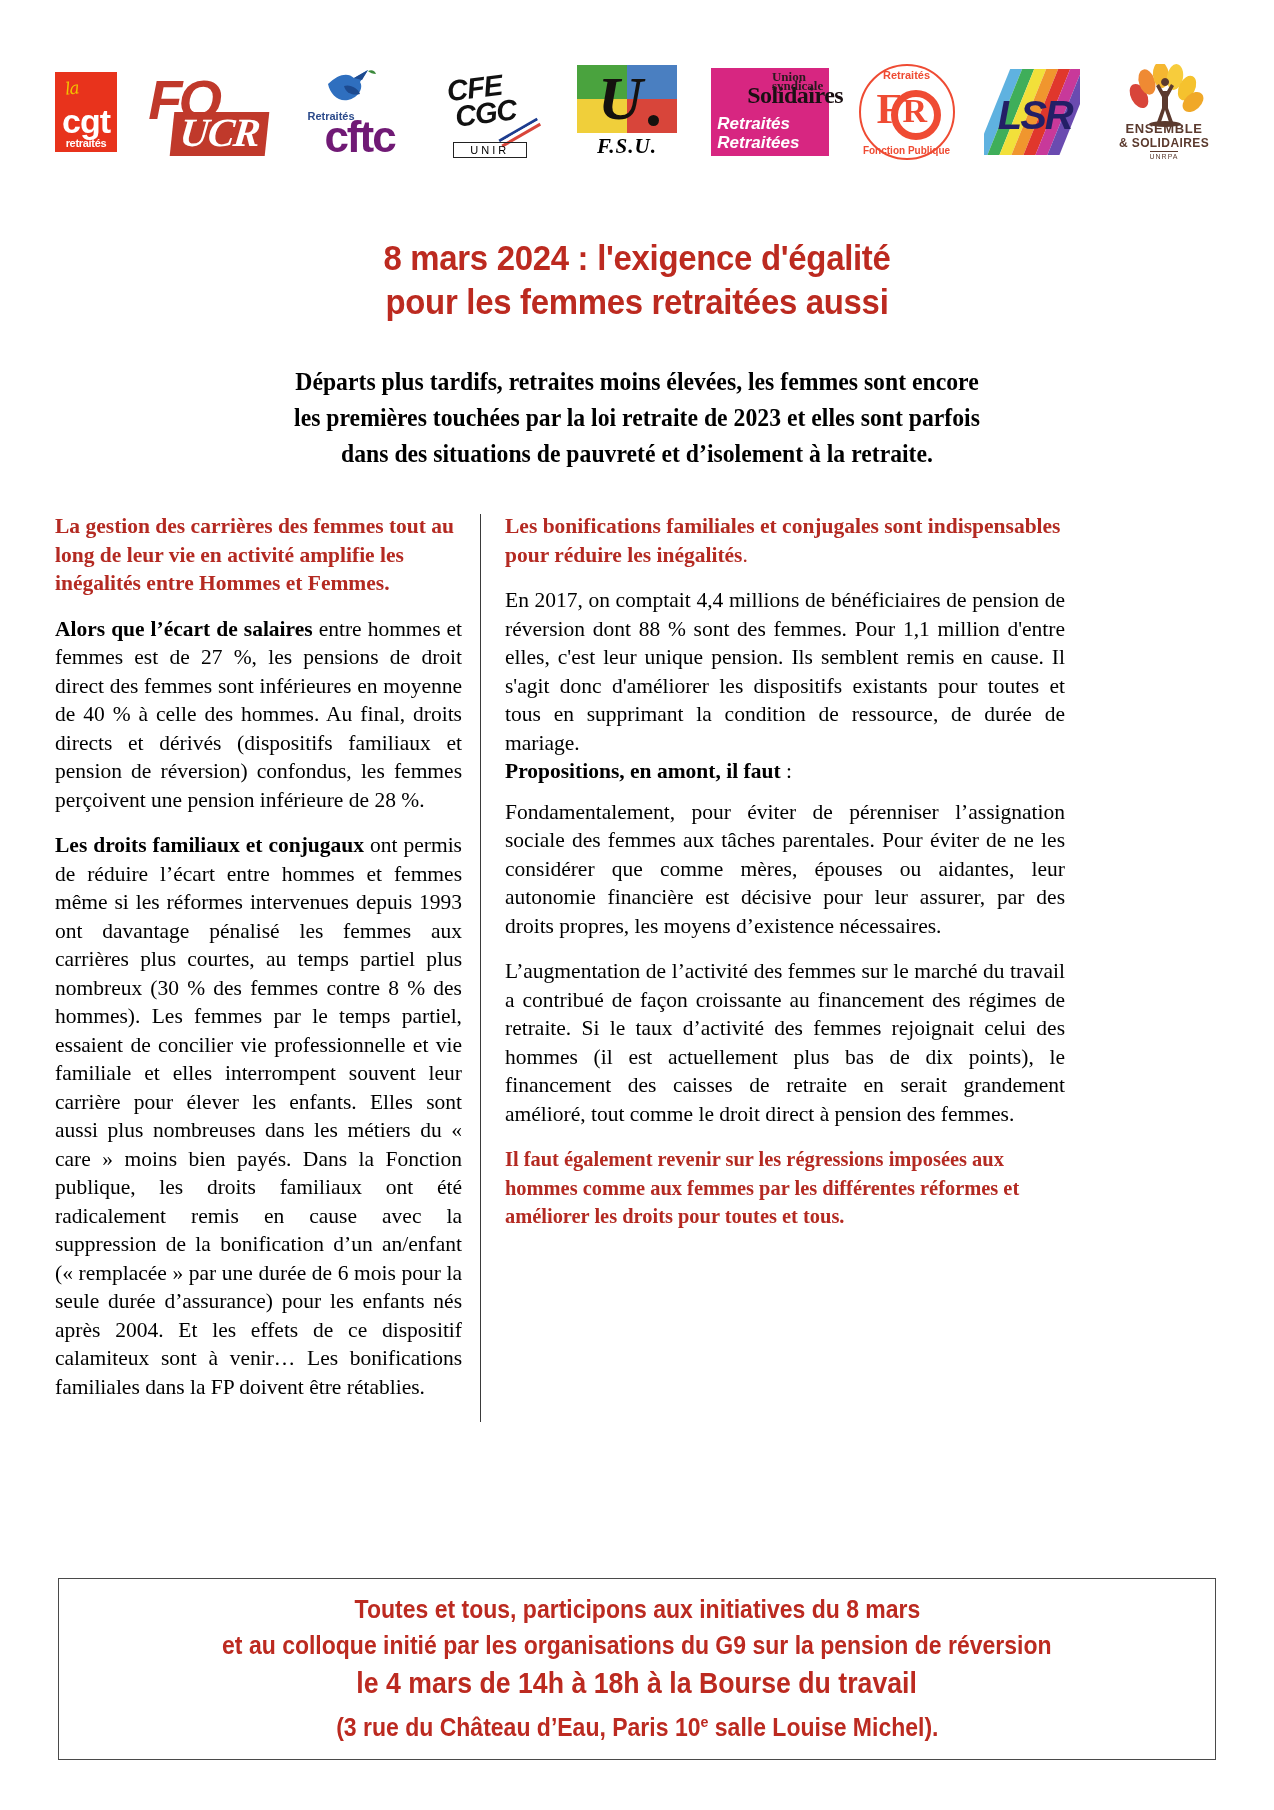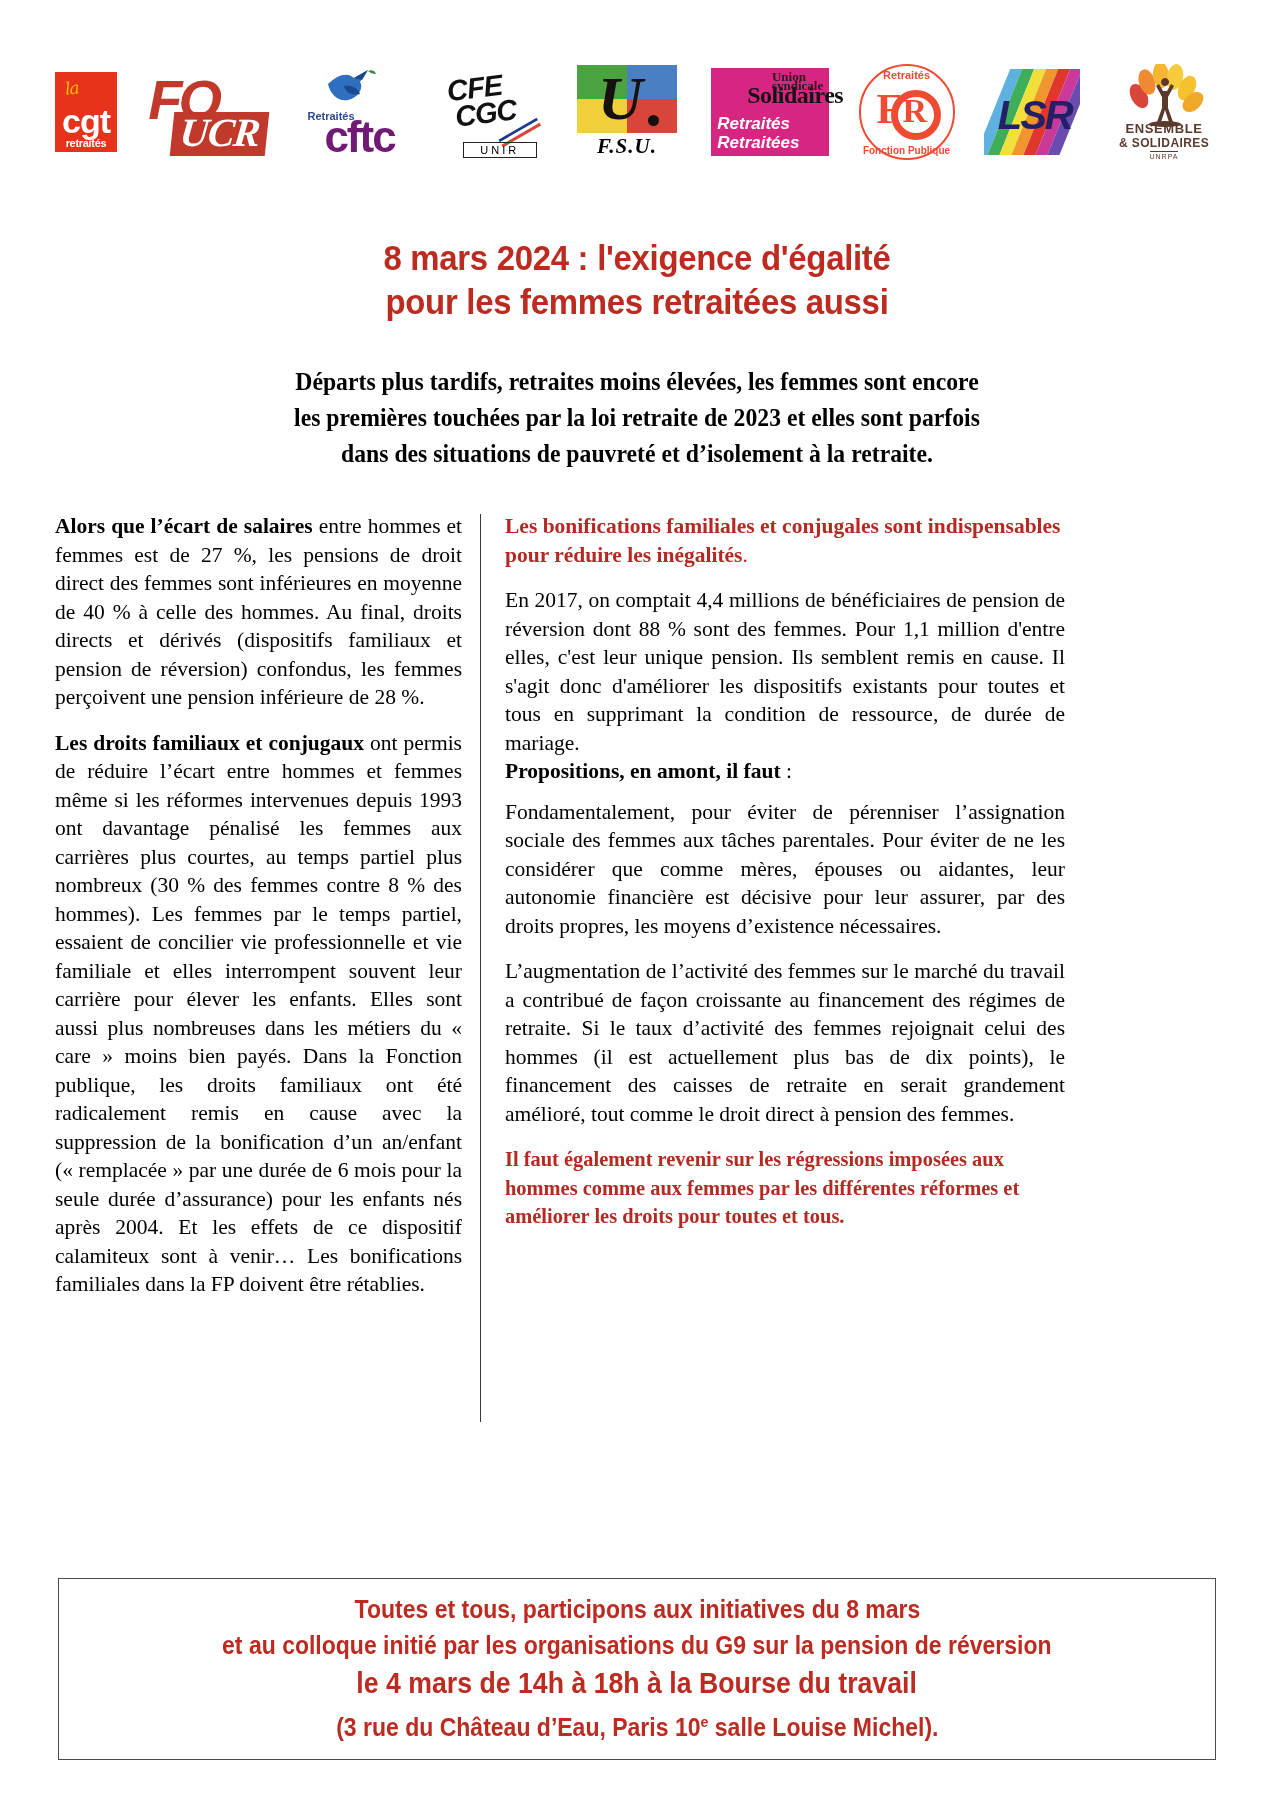--- a/index.html
+++ b/index.html
@@ -157,21 +157,21 @@
   .cfe-t2 { top: 27px; left: 12px; }
   .cfe-flag {
     position: absolute;
     top: 58px; left: 55px;
     width: 44px; height: 10px;
     transform: rotate(-30deg);
   }
   .cfe-flag i { display:block; height: 3px; }
   .cfe-unir {
     position: absolute;
-    bottom: 0px; left: 20px;
+    bottom: 0px; left: 10px;
     width: 74px;
     border: 1px solid #222;
     text-align: center;
     font-family: "Liberation Sans", sans-serif;
     font-size: 11px;
     letter-spacing: 3px;
     padding: 1px 0;
     box-sizing: border-box;
   }
 
@@ -595,20 +595,21 @@
 
   <div class="intro">
     <div>Départs plus tardifs, retraites moins élevées, les femmes sont encore</div>
     <div>les premières touchées par la loi retraite de 2023 et elles sont parfois</div>
     <div>dans des situations de pauvreté et d’isolement à la retraite.</div>
   </div>
 
   <div class="columns">
 
     <div class="col col-left">
+      <p class="heading-red">La gestion des carrières des femmes tout au long de leur vie en activité amplifie les inégalités entre Hommes et Femmes.</p>
       <p><span class="lead">Alors que l’écart de salaires</span><span> entre hommes et femmes est de 27 %, les pensions de droit direct des femmes sont inférieures en moyenne de 40 % à celle des hommes. Au final, droits directs et dérivés (dispositifs familiaux et pension de réversion) confondus, les femmes perçoivent une pension inférieure de 28 %.</span></p>
       <p class="last"><span class="lead">Les droits familiaux et conjugaux</span><span> ont permis de réduire l’écart entre hommes et femmes même si les réformes intervenues depuis 1993 ont davantage pénalisé les femmes aux carrières plus courtes, au temps partiel plus nombreux (30 % des femmes contre 8 % des hommes). Les femmes par le temps partiel, essaient de concilier vie professionnelle et vie familiale et elles interrompent souvent leur carrière pour élever les enfants. Elles sont aussi plus nombreuses dans les métiers du « care » moins bien payés. Dans la Fonction publique, les droits familiaux ont été radicalement remis en cause avec la suppression de la bonification d’un an/enfant (« remplacée » par une durée de 6 mois pour la seule durée d’assurance) pour les enfants nés après 2004. Et les effets de ce dispositif calamiteux sont à venir… Les bonifications familiales dans la FP doivent être rétablies.</span></p>
     </div>
 
     <div class="divider"></div>
 
     <div class="col col-right">
       <p class="heading-red"><span>Les bonifications familiales et conjugales sont indispensables pour réduire les inégalités</span><span style="font-weight:normal">.</span></p>
       <p style="margin-bottom:0">En 2017, on comptait 4,4 millions de bénéficiaires de pension de réversion dont 88 % sont des femmes. Pour 1,1 million d'entre elles, c'est leur unique pension. Ils semblent remis en cause. Il s'agit donc d'améliorer les dispositifs existants pour toutes et tous en supprimant la condition de ressource, de durée de mariage.</p>
       <p style="margin-bottom:12px"><span class="lead">Propositions, en amont, il faut</span><span> :</span></p>

